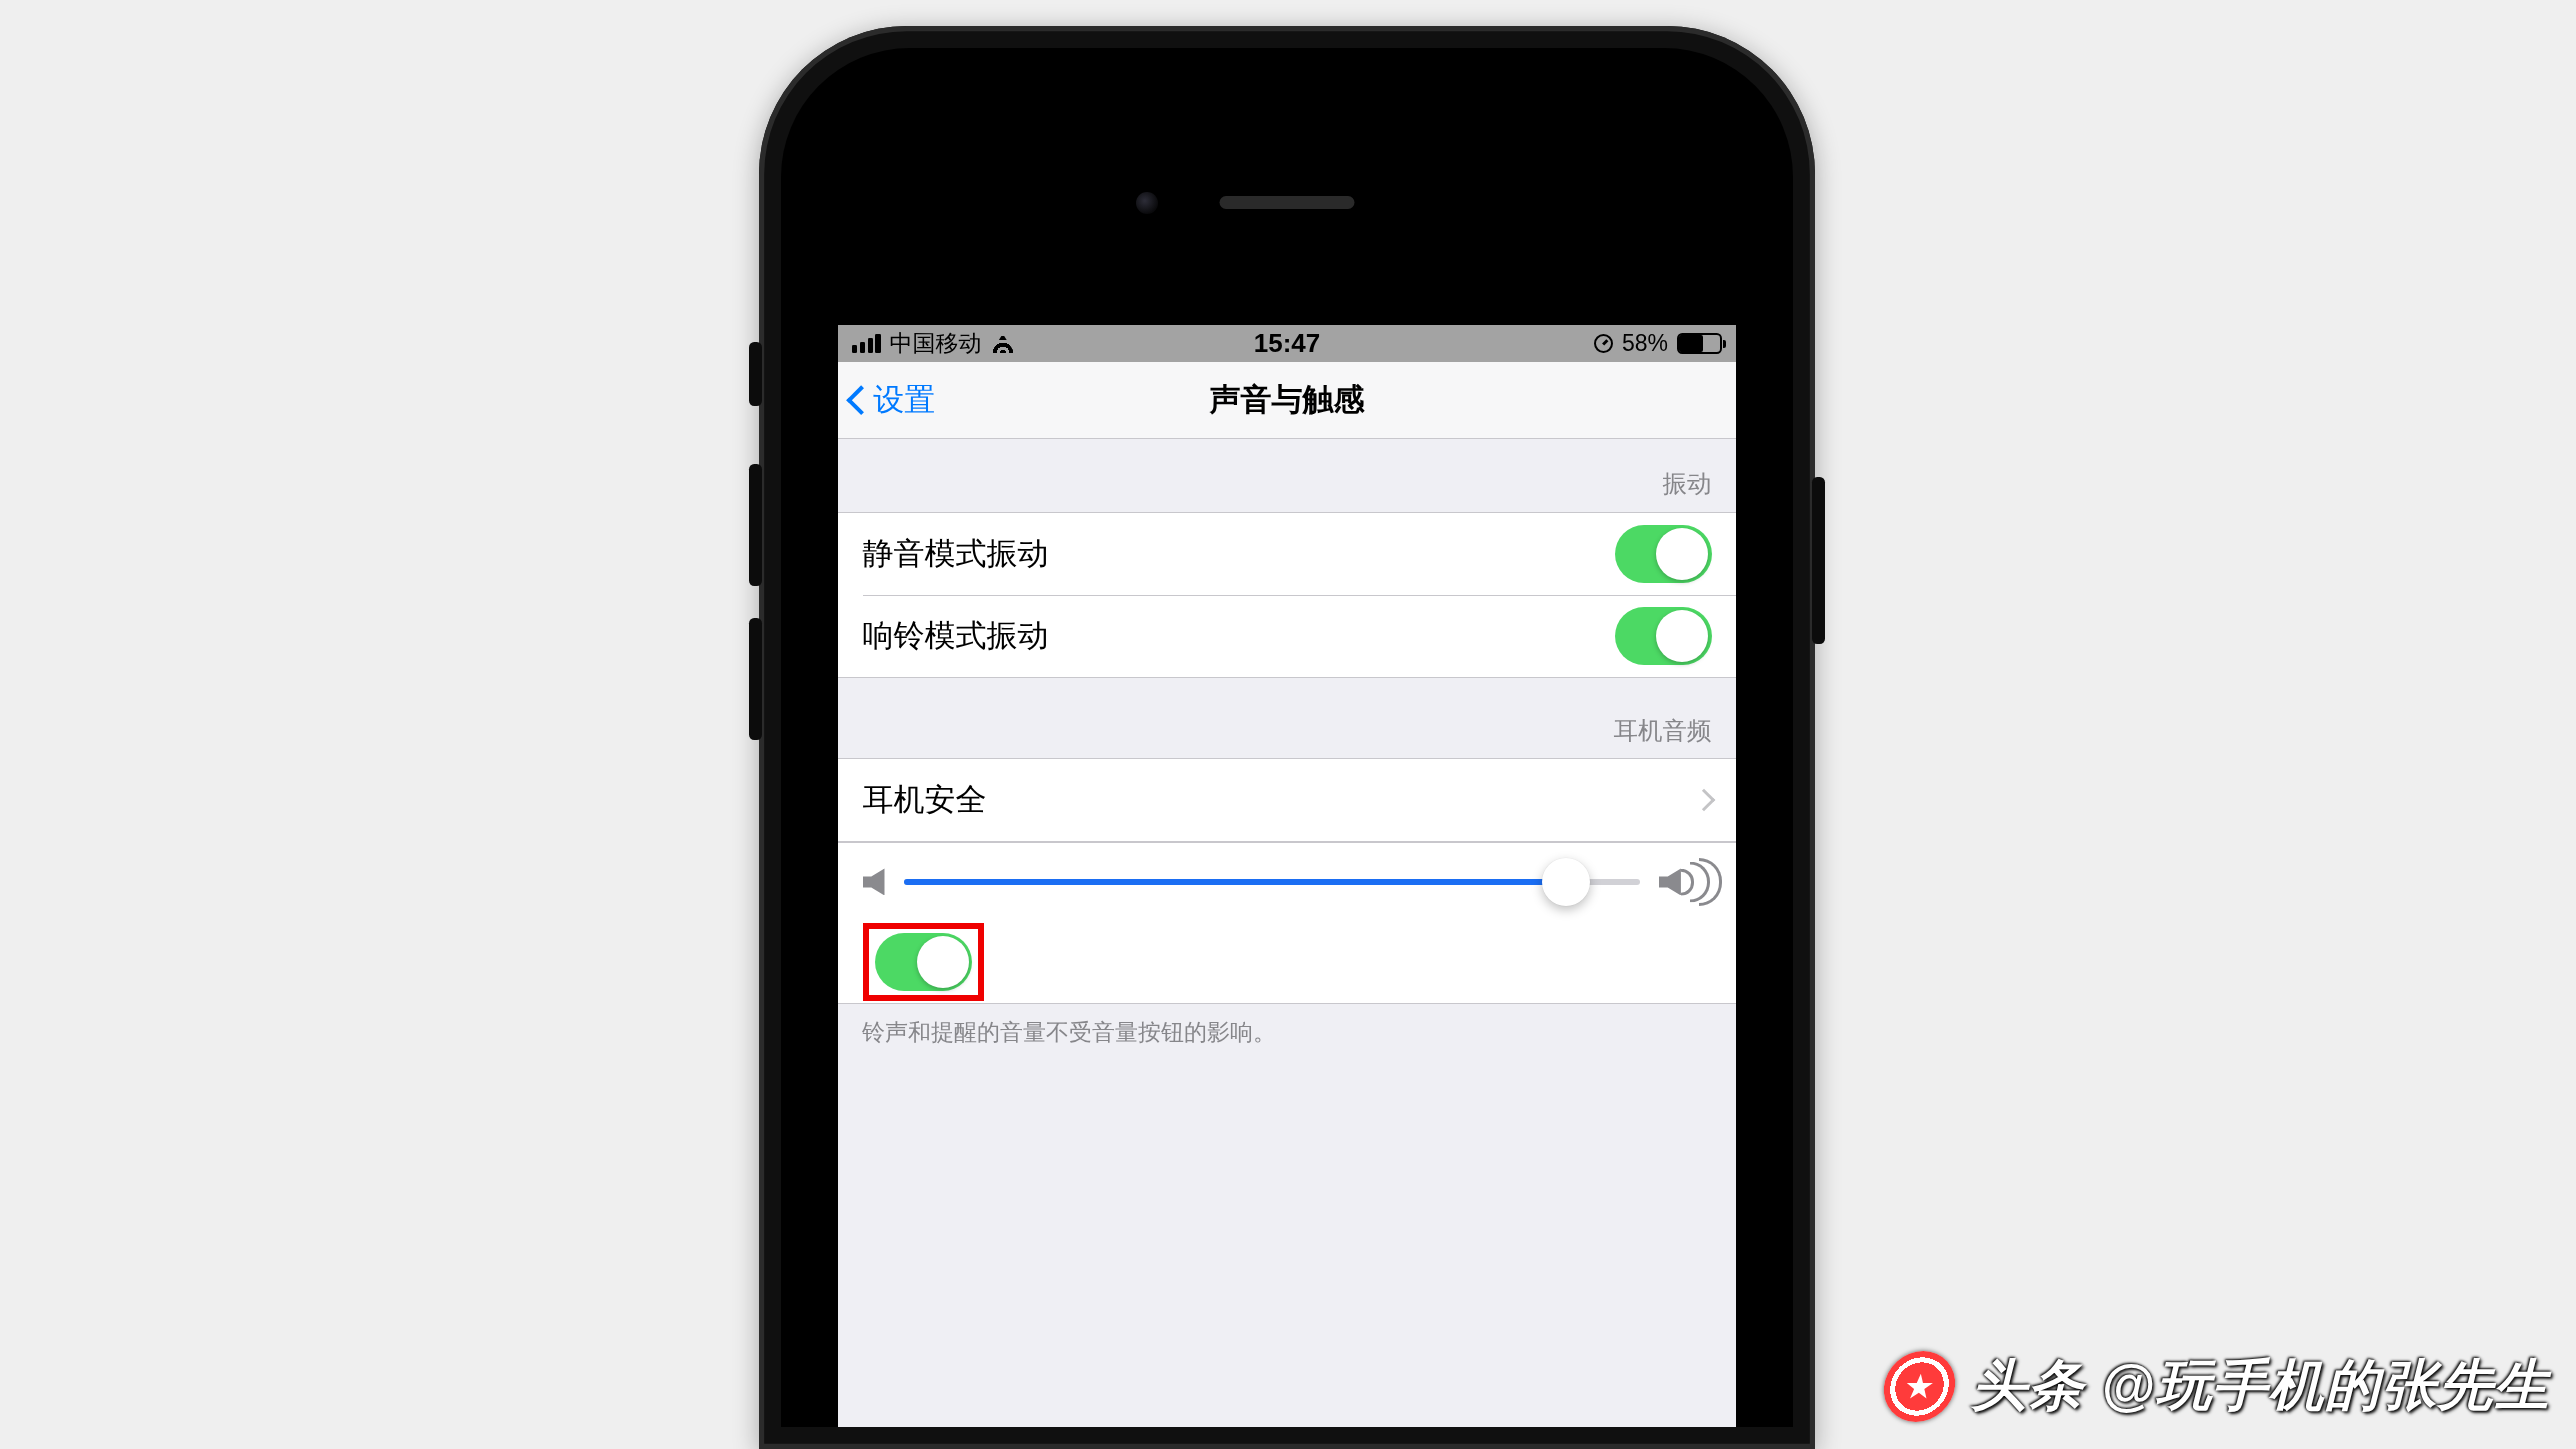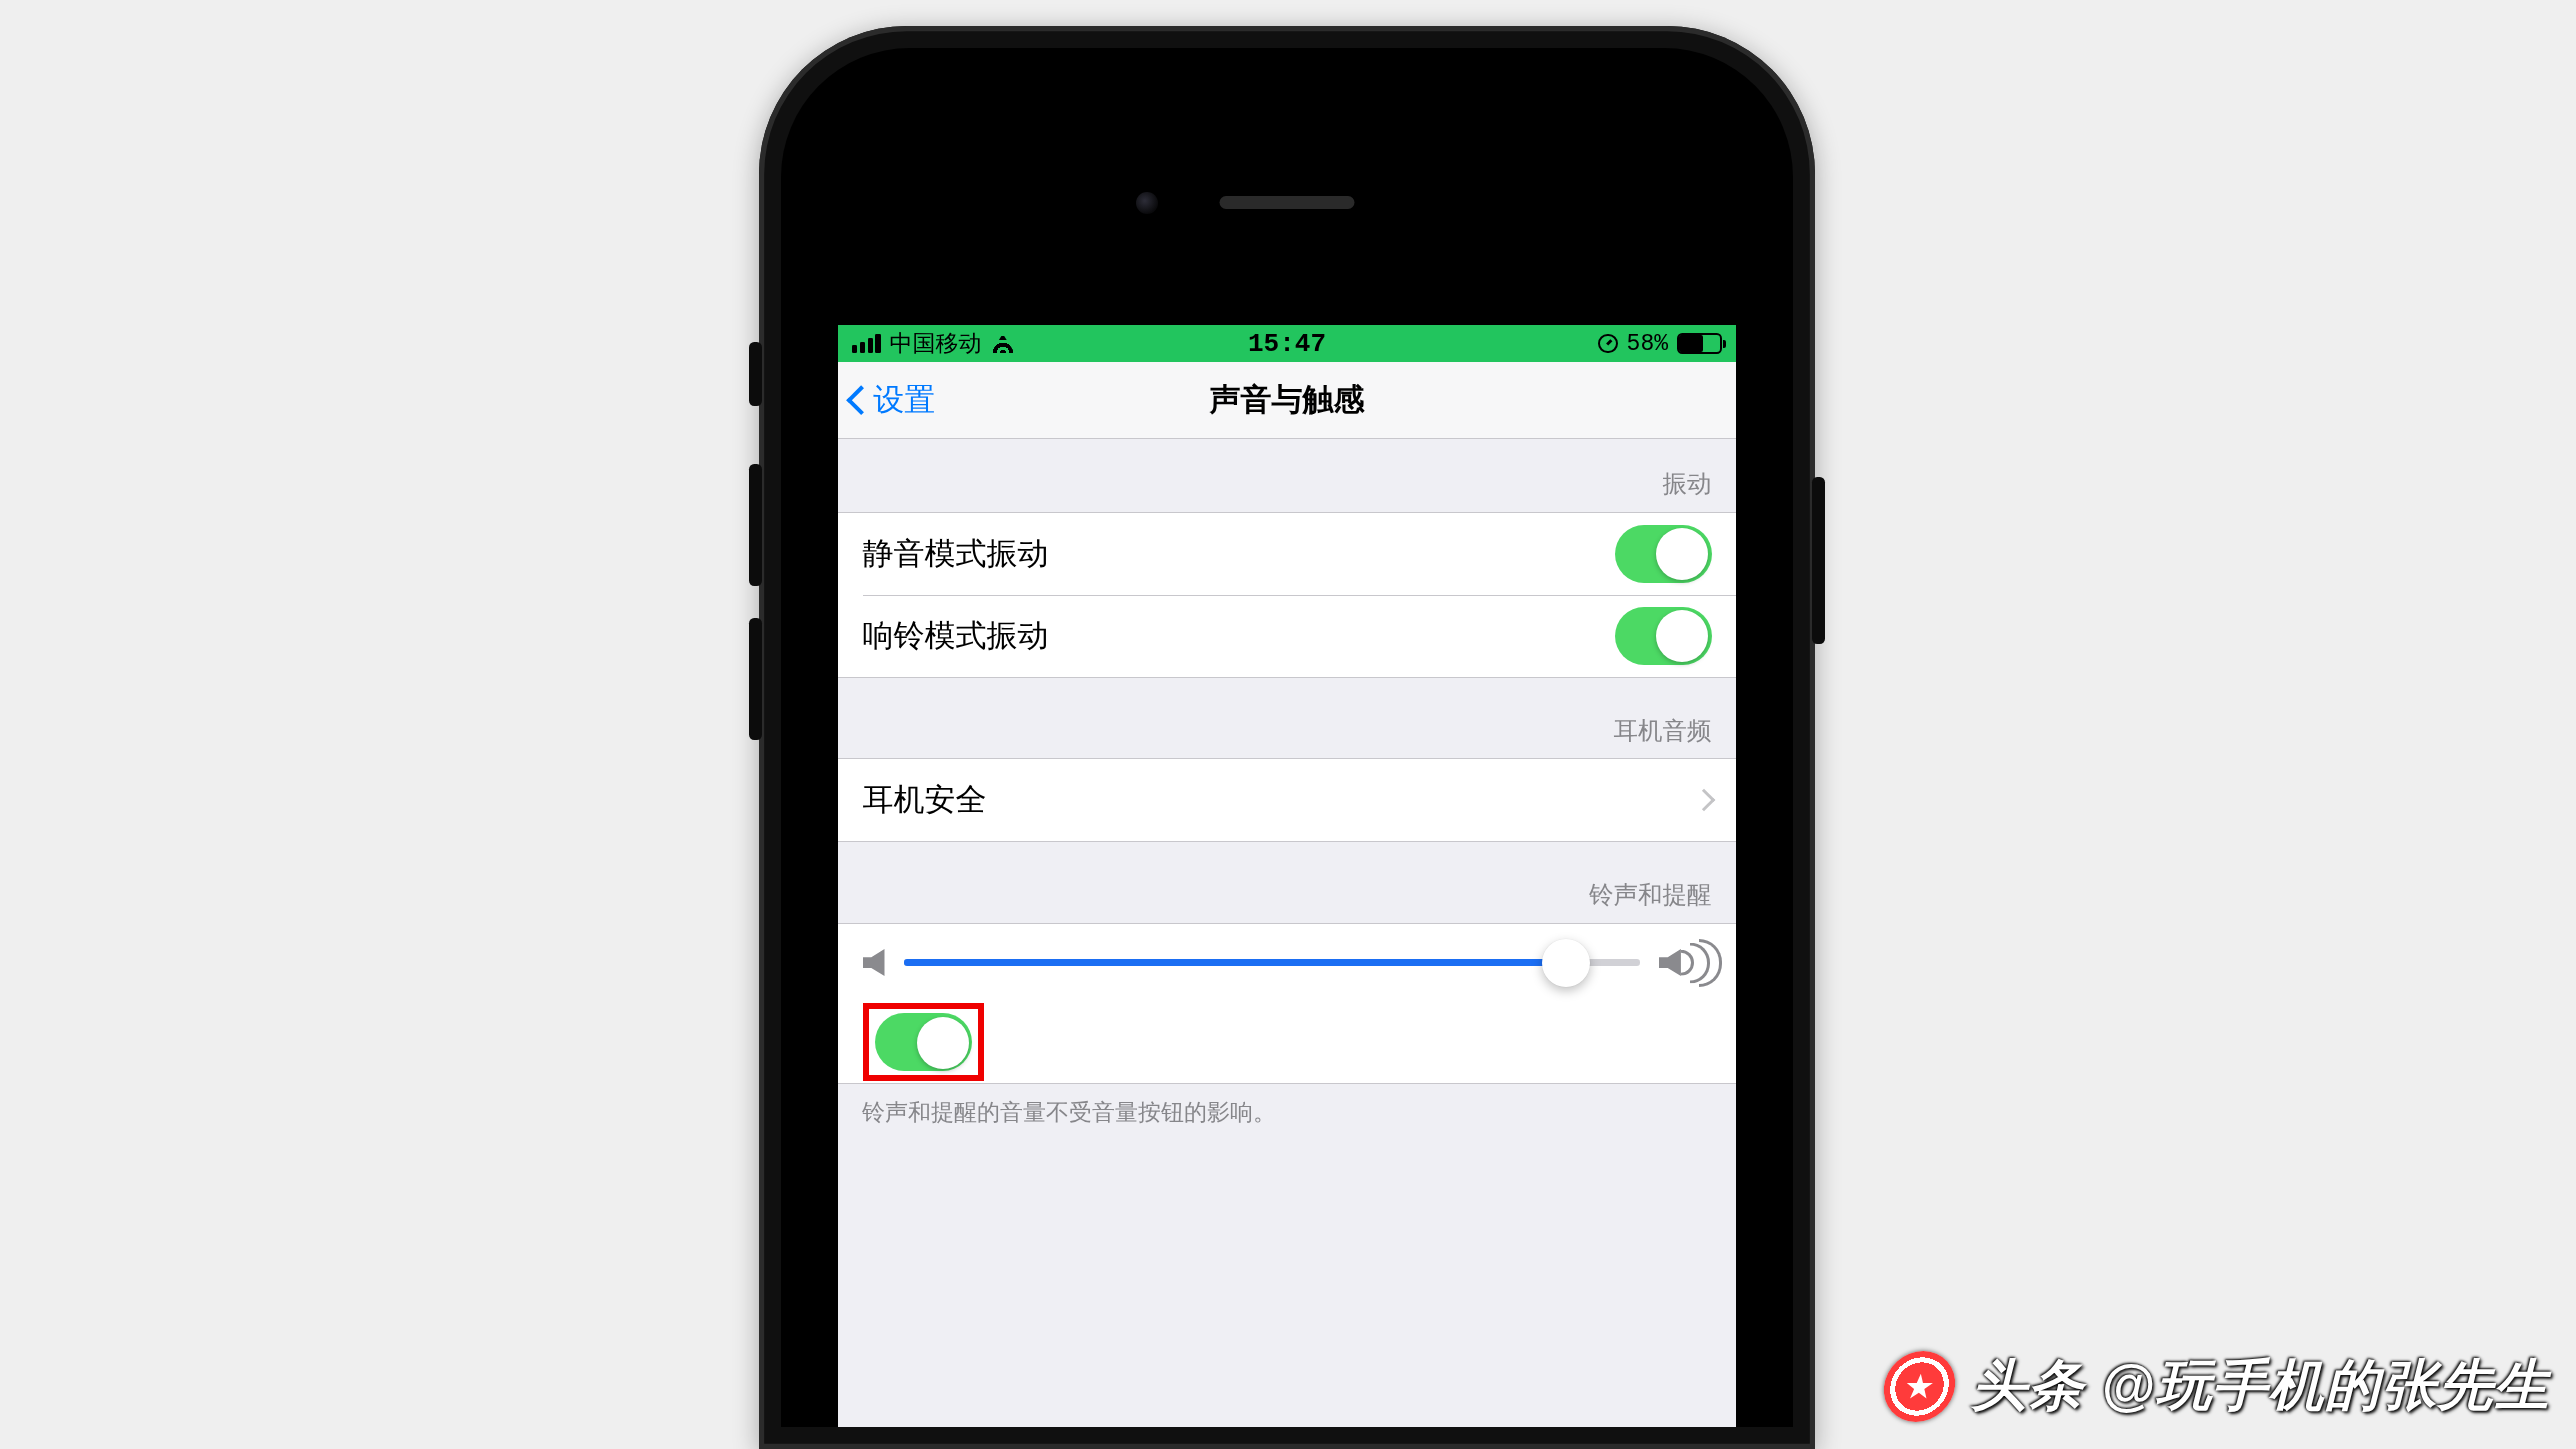--- a/index.html
+++ b/index.html
@@ -63,28 +63,27 @@
     left: 57px;
     right: 57px;
     bottom: 0;
     background: #efeff4;
     overflow: hidden;
   }
 
   
   .status {
     height: 37px;
-    background: #22c55e;
+    background: #a3a3a3;
     display: flex;
     align-items: center;
     padding: 0 14px;
     font-size: 23px;
     font-weight: 500;
     color: #000;
-    font-family: Liberation Mono, monospace;
   }
   .status .left, .status .right {
     display: flex; align-items: center; gap: 9px; flex: 1;
   }
   .status .right { justify-content: flex-end; }
   .status .center { flex: 0 0 auto; font-weight: 600; font-size: 26px; }
   .sigbars { display: flex; align-items: flex-end; gap: 2.6px; }
   .sigbars span { width: 5.2px; background: #000; border-radius: 1.3px; }
   .sigbars span:nth-child(1){height:7.7px}
   .sigbars span:nth-child(2){height:11.6px}
@@ -307,21 +306,20 @@
       </div>
 
       <div class="section-header tall">耳机音频</div>
       <div class="group">
         <div class="row">
           <span class="label">耳机安全</span>
           <div class="chev-r"></div>
         </div>
       </div>
 
-      <div class="section-header tall">铃声和提醒</div>
       <div class="group">
         <div class="slider-row">
           <div class="vol-low"></div>
           <div class="track">
             <div class="fill" style="width:90%"></div>
             <div class="thumb" style="left:90%"></div>
           </div>
           <div class="vol-high">
             <div class="spk"></div>
               <div class="waves">

